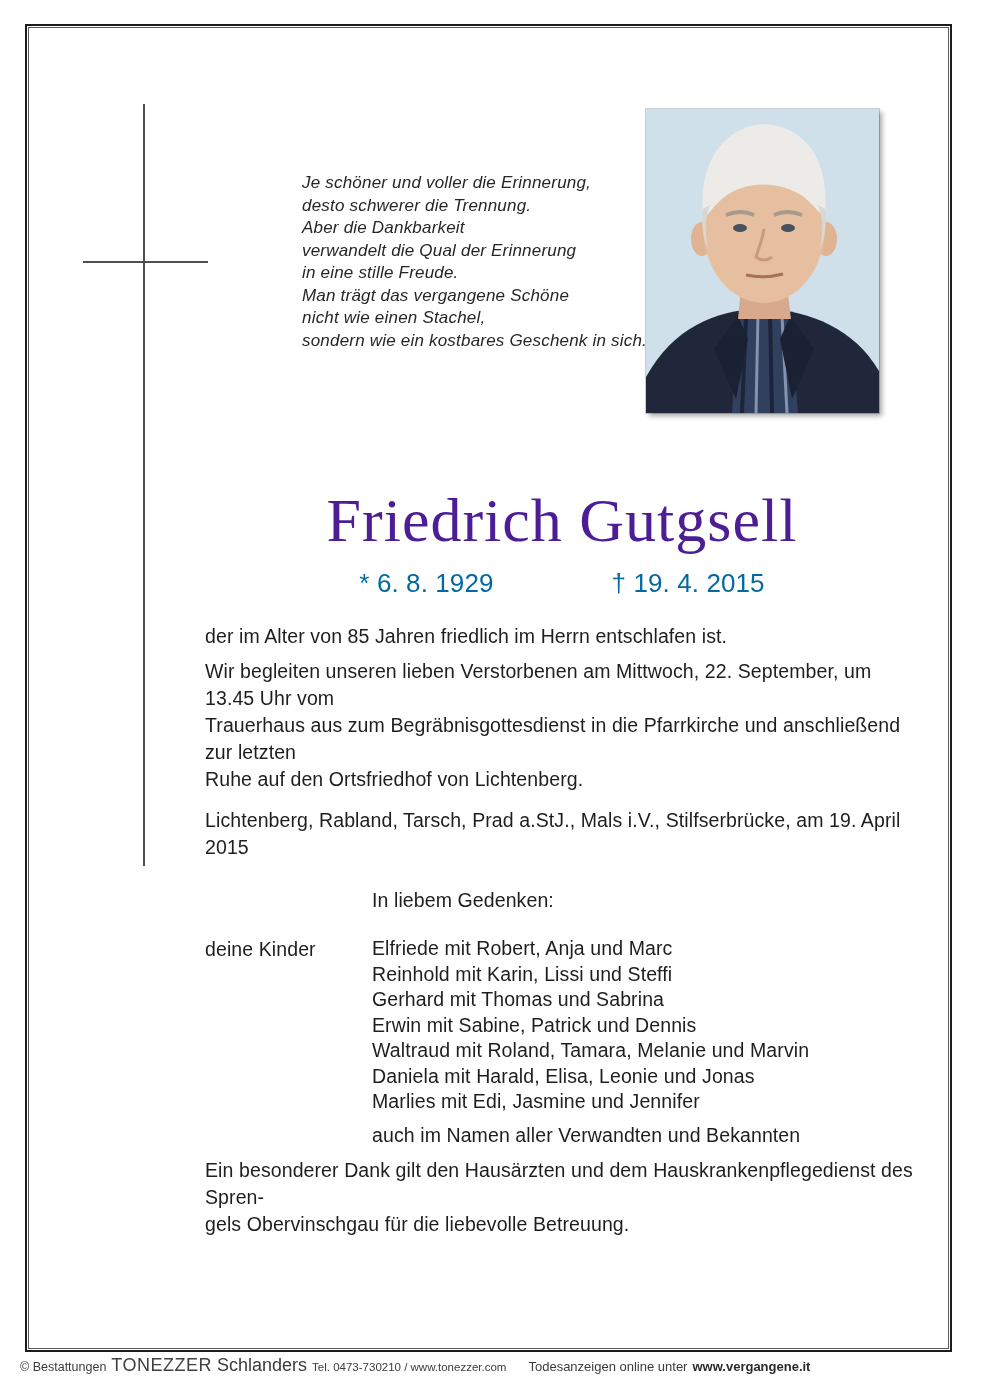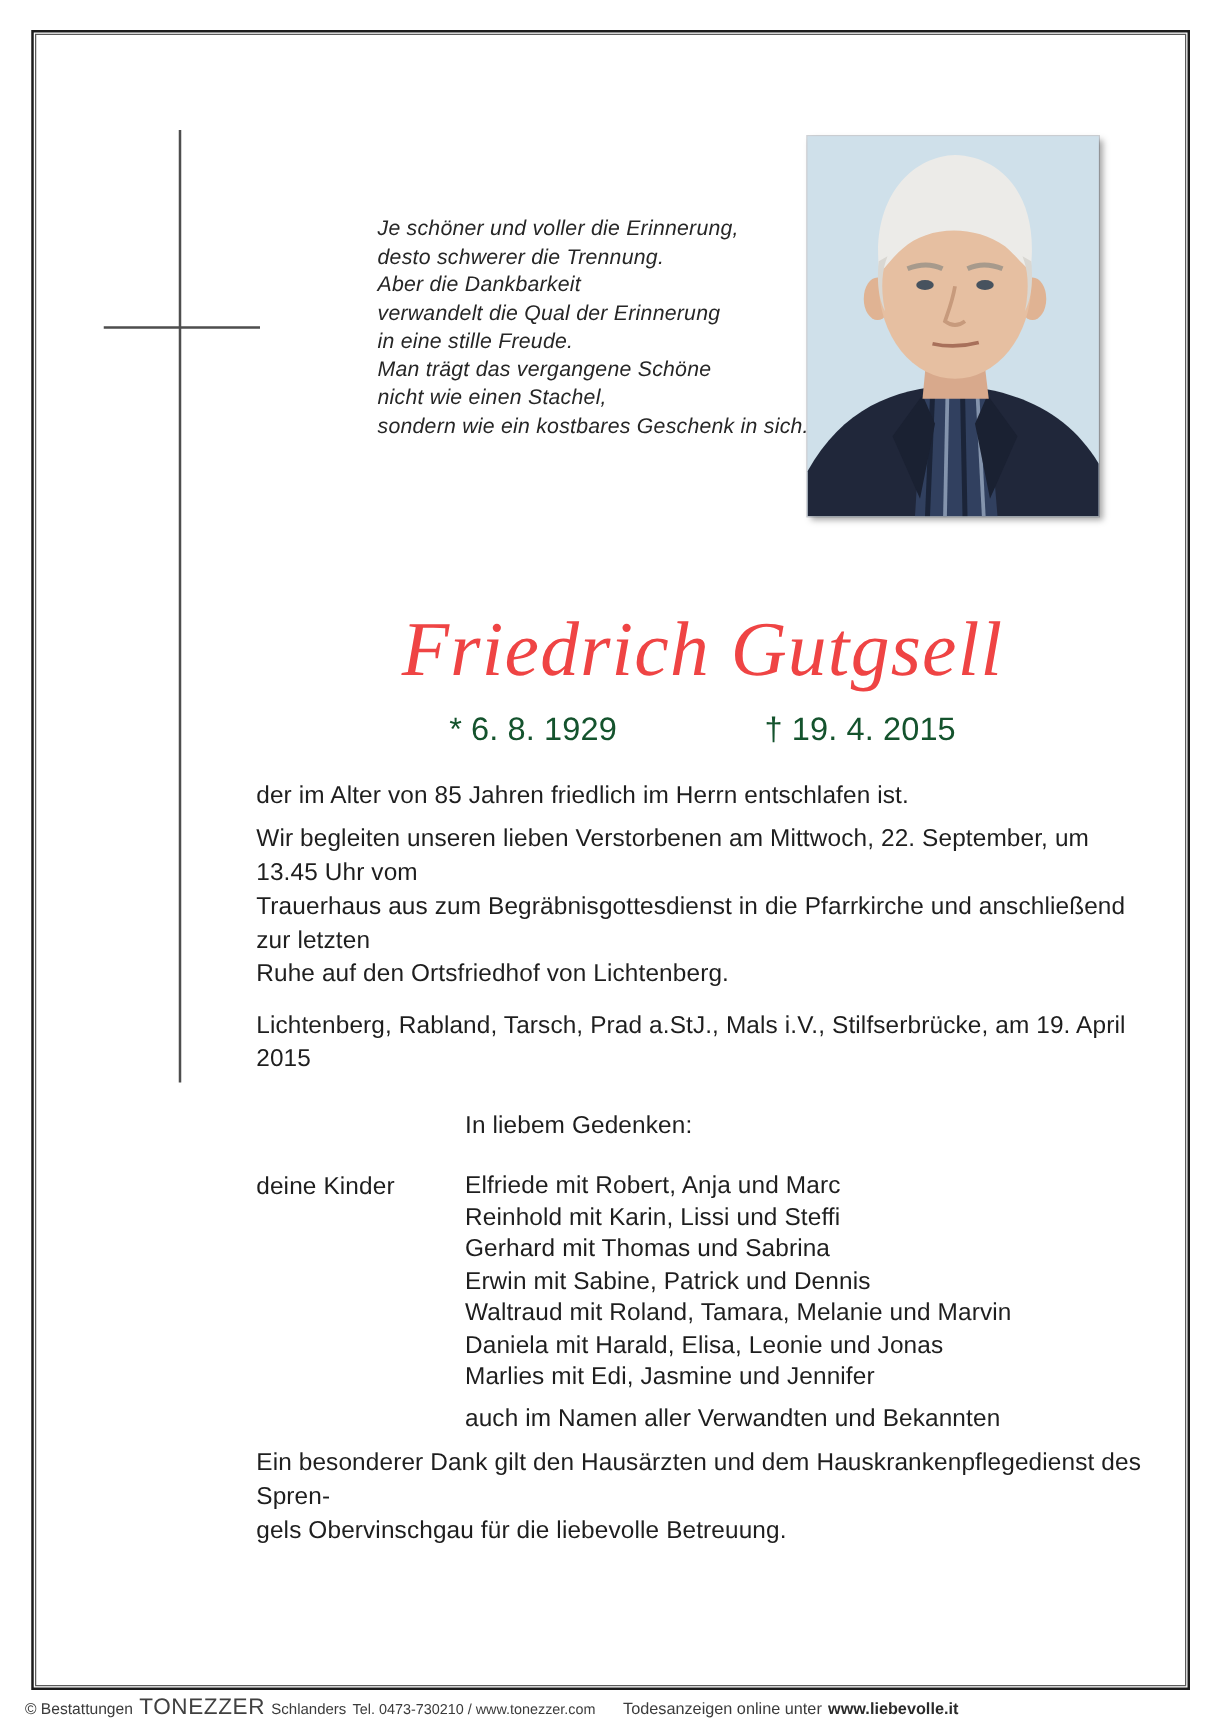--- a/index.html
+++ b/index.html
@@ -76,32 +76,31 @@
 
   .intro { margin-top: 8px; }
 
   .deceased-name {
     margin-top: 14px;
     font-family: "Liberation Serif", serif;
     font-weight: 400;
     font-size: 62px;
     line-height: 72px;
     text-align: center;
-    color: #ef4444;
+    color: #4c1d95;
     letter-spacing: 1px;
-    font-style: italic;
   }
 
   .dates-row {
     margin-top: 14px;
     display: flex;
     justify-content: center;
     gap: 118px;
     font-size: 26px;
-    color: #14532d;
+    color: #0369a1;
   }
 
   .passing  { margin-top: 26px; }
   .funeral  { margin-top: 8px; }
   .places   { margin-top: 14px; }
 
   .gedenken {
     margin-top: 26px;
     margin-left: 167px;
   }
@@ -123,21 +122,21 @@
     position: absolute;
     left: 20px; top: 1355px;
     width: 950px;
     display: flex;
     align-items: baseline;
     white-space: nowrap;
     color: #3b3b3b;
   }
   .f-copy   { font-size: 12.5px; }
   .f-brand  { font-size: 18px; letter-spacing: 0.5px; color: #404040; margin-left: 5px; }
-  .f-city   { font-size: 12px; margin-left: 5px; }
+  .f-city   { font-size: 18px; margin-left: 5px; }
   .f-contact{ font-size: 11.5px; margin-left: 5px; }
   .f-note   { font-size: 13px; margin-left: 22px; }
   .f-url    { font-size: 13px; font-weight: bold; color: #2a2a2a; margin-left: 5px; }
 </style>
 </head>
 <body>
 
 <div class="sheet">
 
   <div class="card-outer">
@@ -232,16 +231,16 @@
     <div class="thanks ml">Ein besonderer Dank gilt den Hausärzten und dem Hauskrankenpflegedienst des Spren-
 gels Obervinschgau für die liebevolle Betreuung.</div>
   </div>
 
   <div class="footer">
     <span class="f-copy">© Bestattungen</span>
     <span class="f-brand">TONEZZER</span>
     <span class="f-city">Schlanders</span>
     <span class="f-contact">Tel. 0473-730210 / www.tonezzer.com</span>
     <span class="f-note">Todesanzeigen online unter</span>
-    <span class="f-url">www.liebevolle.it</span>
+    <span class="f-url">www.vergangene.it</span>
   </div>
 
 </div>
 
 </body></html>

